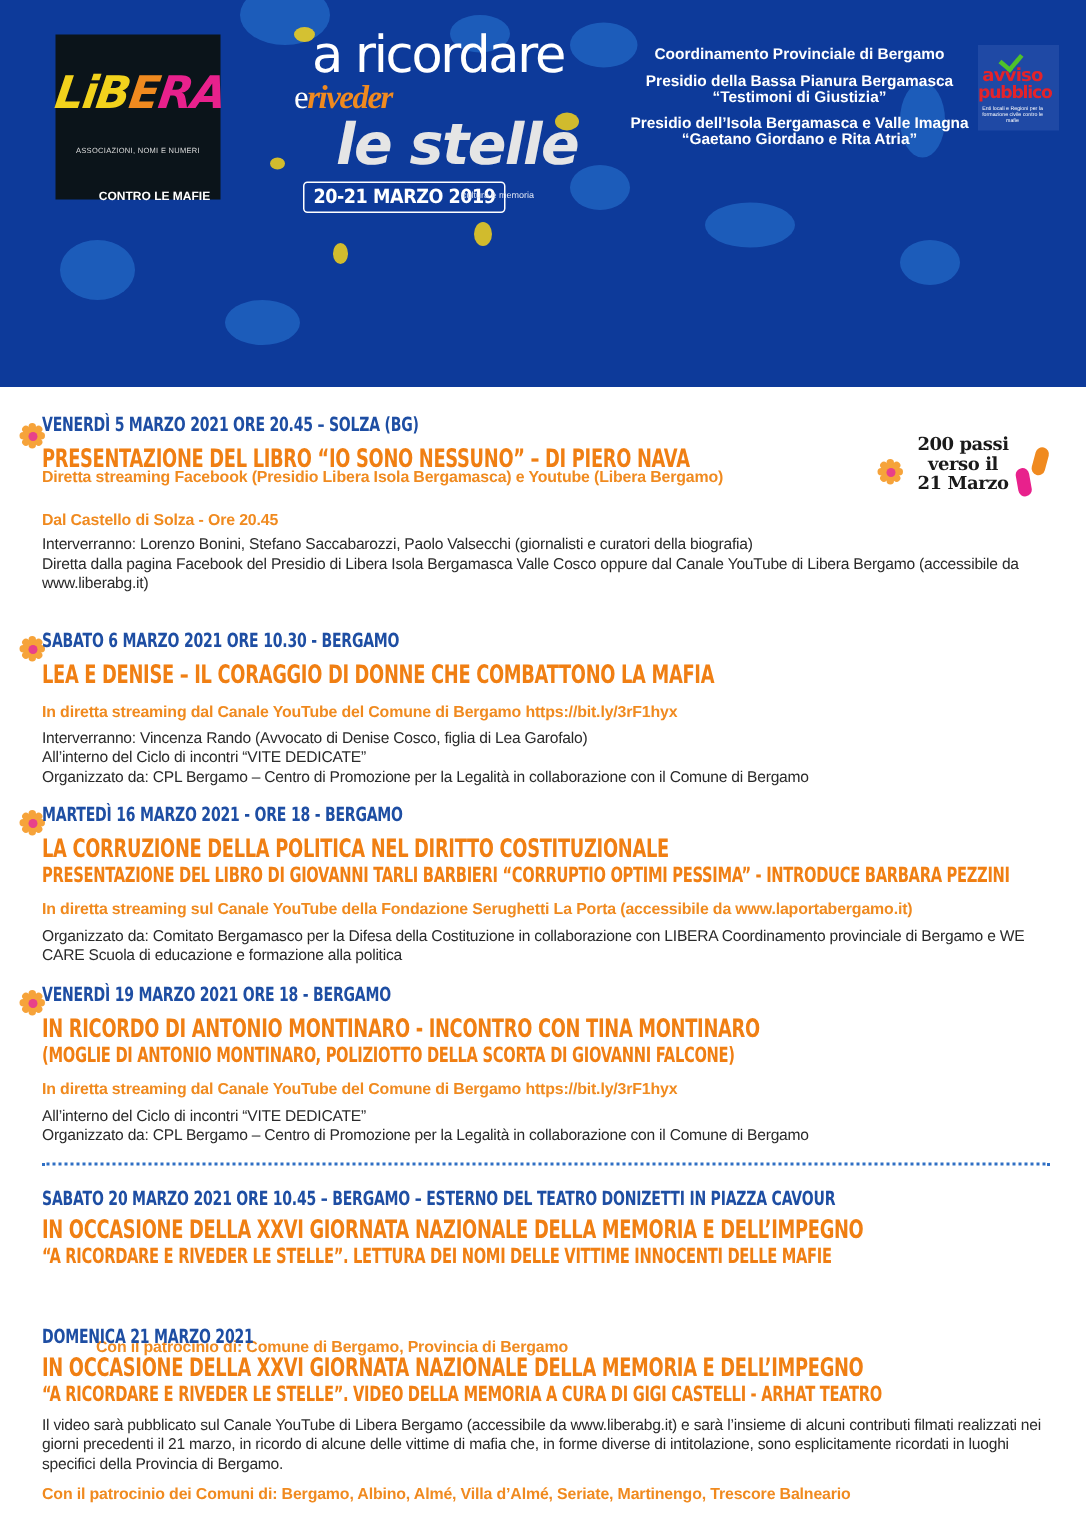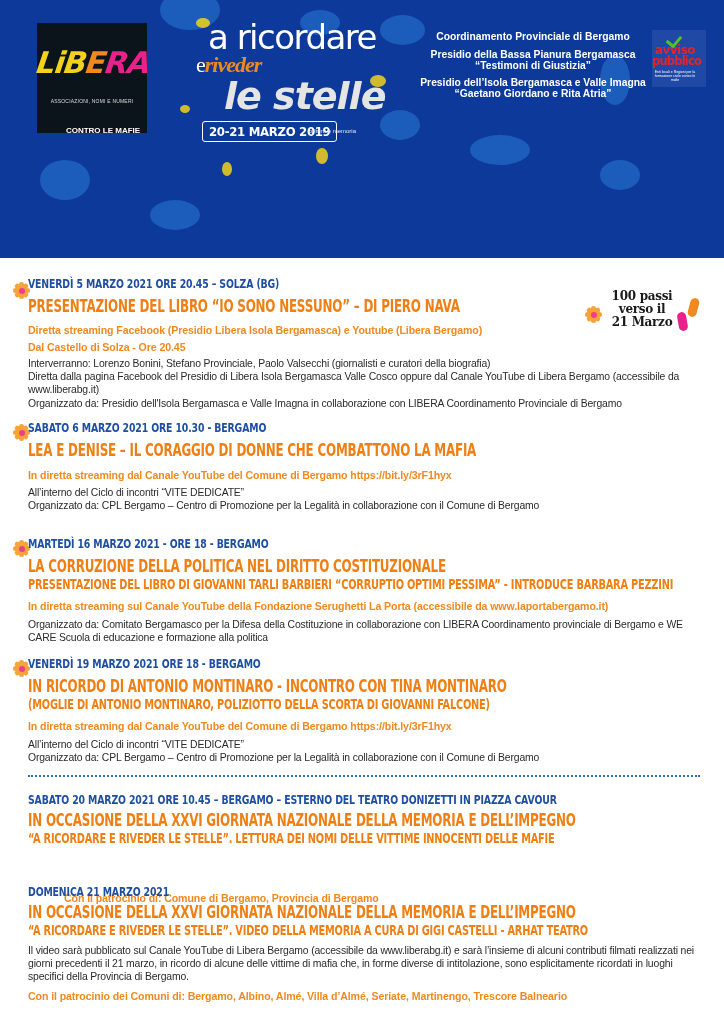--- a/index.html
+++ b/index.html
@@ -129,59 +129,59 @@
 
 <div class="badge-100">
   <div class="flower">
     <div class="pet"></div>
       <div class="pet" style="transform:rotate(45deg)"></div>
       <div class="pet" style="transform:rotate(90deg)"></div>
       <div class="pet" style="transform:rotate(135deg)"></div>
       <div class="center"></div>
   </div>
   <div class="txt">
-    <div>100 passi</div>
+    <div>200 passi</div>
     <div>verso il</div>
     <div>21 Marzo</div>
   </div>
   <div class="foot pink"></div>
   <div class="foot orange"></div>
 </div>
 
 <div>
   <div class="flower" style="top:282px;">
     <div class="pet"></div>
       <div class="pet" style="transform:rotate(45deg)"></div>
       <div class="pet" style="transform:rotate(90deg)"></div>
       <div class="pet" style="transform:rotate(135deg)"></div>
       <div class="center"></div>
   </div>
   <div class="ev-date" style="top:276px;">VENERDÌ 5 MARZO 2021 ORE 20.45 – SOLZA (BG)</div>
   <div class="ev-title" style="top:296px;">PRESENTAZIONE DEL LIBRO “IO SONO NESSUNO” – DI PIERO NAVA</div>
-  <div class="ev-stream" style="top:324px;">Diretta streaming Facebook (Presidio Libera Isola Bergamasca) e Youtube (Libera Bergamo)</div>
+  <div class="ev-stream" style="top:312px;">Diretta streaming Facebook (Presidio Libera Isola Bergamasca) e Youtube (Libera Bergamo)</div>
   <div class="ev-stream" style="top:341px;">Dal Castello di Solza - Ore 20.45</div>
   <div class="ev-body" style="top:357px;">
-    <p>Interverranno: Lorenzo Bonini, Stefano Provinciale, Paolo Valsecchi (giornalisti e curatori della biografia)</p>
+    <p>Interverranno: Lorenzo Bonini, Stefano Saccabarozzi, Paolo Valsecchi (giornalisti e curatori della biografia)</p>
     <p>Diretta dalla pagina Facebook del Presidio di Libera Isola Bergamasca Valle Cosco oppure dal Canale YouTube di Libera Bergamo (accessibile da www.liberabg.it)</p>
-    <p>Organizzato da: Presidio dell'Isola Bergamasca e Valle Imagna in collaborazione con LIBERA Coordinamento Provinciale di Bergamo</p>
   </div>
 </div>
 
 <div>
   <div class="flower" style="top:424px;">
     <div class="pet"></div>
       <div class="pet" style="transform:rotate(45deg)"></div>
       <div class="pet" style="transform:rotate(90deg)"></div>
       <div class="pet" style="transform:rotate(135deg)"></div>
       <div class="center"></div>
   </div>
   <div class="ev-date" style="top:420px;">SABATO 6 MARZO 2021 ORE 10.30 - BERGAMO</div>
   <div class="ev-title" style="top:440px;">LEA E DENISE – IL CORAGGIO DI DONNE CHE COMBATTONO LA MAFIA</div>
   <div class="ev-stream" style="top:469px;">In diretta streaming dal Canale YouTube del Comune di Bergamo https://bit.ly/3rF1hyx</div>
   <div class="ev-body" style="top:486px;">
+    <p>Interverranno: Vincenza Rando (Avvocato di Denise Cosco, figlia di Lea Garofalo)</p>
     <p>All’interno del Ciclo di incontri “VITE DEDICATE”</p>
     <p>Organizzato da: CPL Bergamo – Centro di Promozione per la Legalità in collaborazione con il Comune di Bergamo</p>
   </div>
 </div>
 
 <div>
   <div class="flower" style="top:540px;">
     <div class="pet"></div>
       <div class="pet" style="transform:rotate(45deg)"></div>
       <div class="pet" style="transform:rotate(90deg)"></div>

